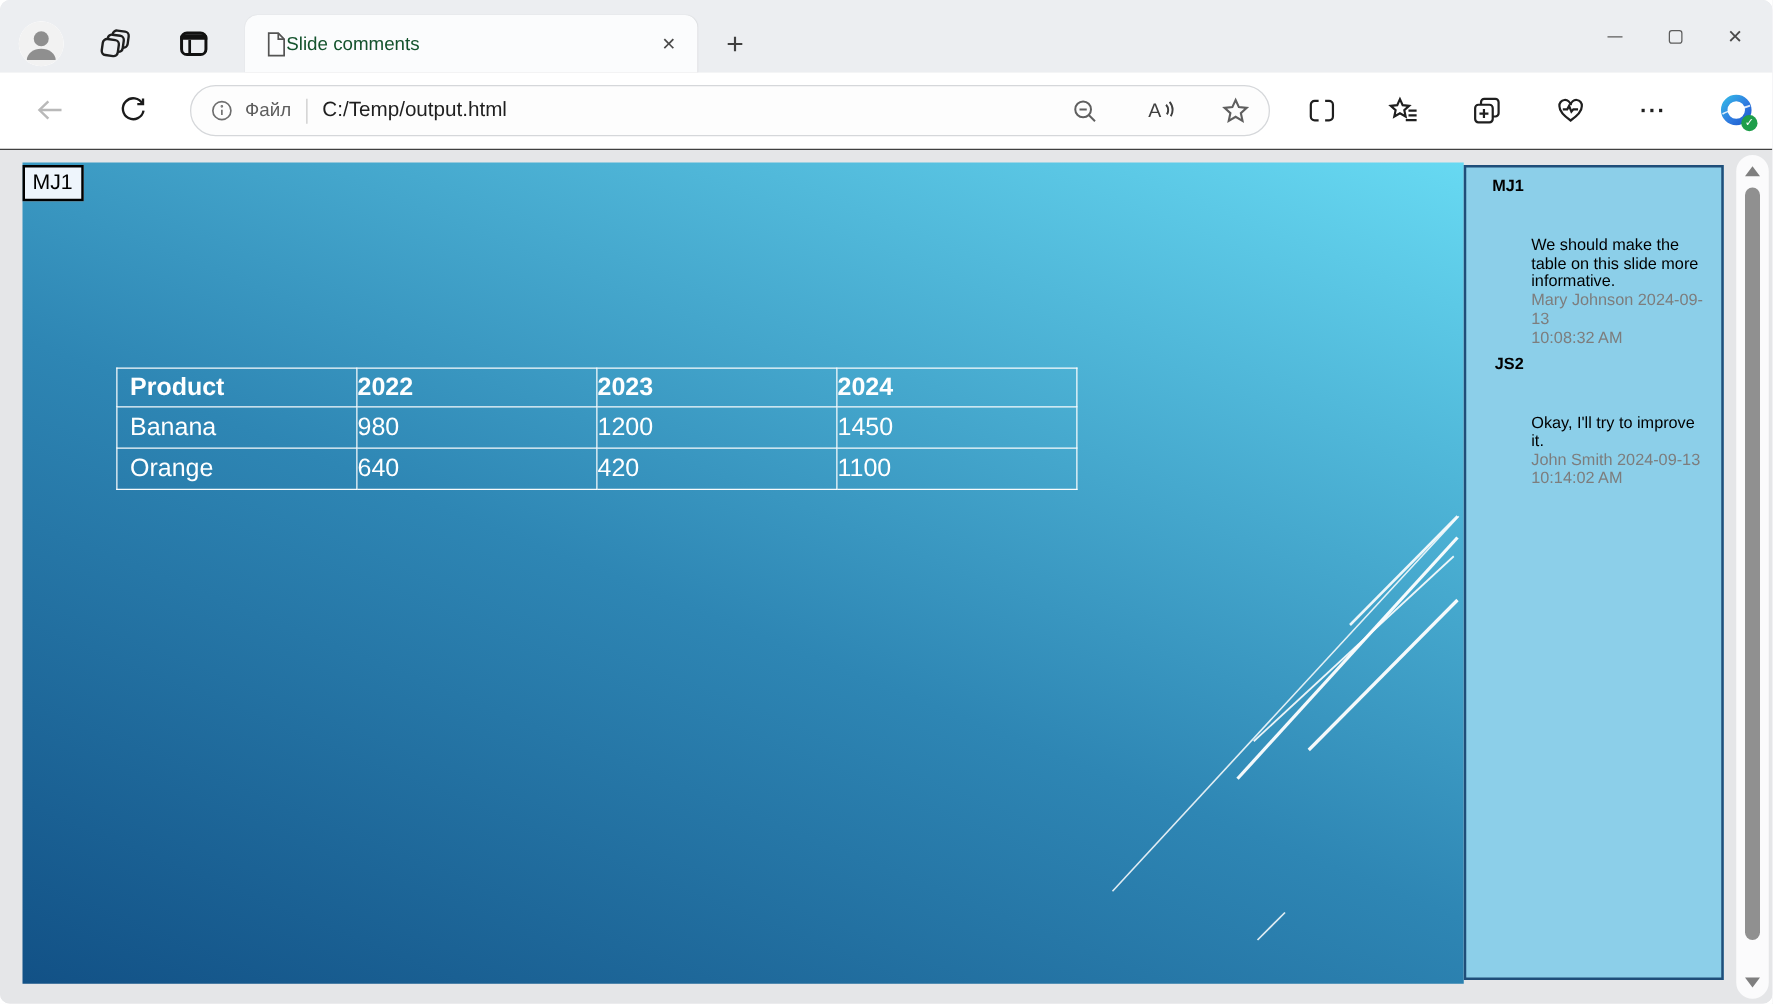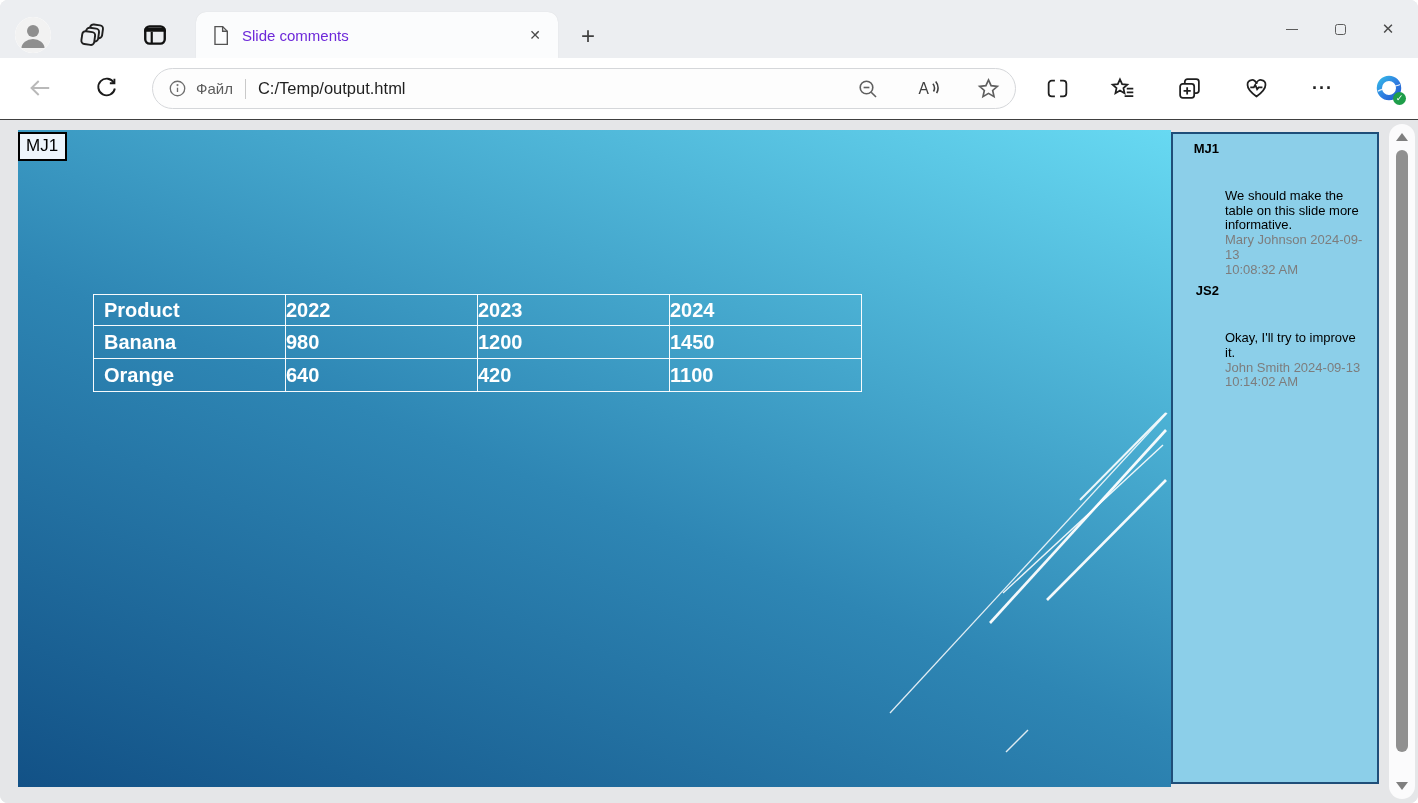--- a/index.html
+++ b/index.html
@@ -11,21 +11,21 @@
   
   .tabstrip { position:absolute; left:0; top:0; width:100%; height:58px; background:#eceef1; }
   .icon-btn { position:absolute; display:flex; align-items:center; justify-content:center;
               border:none; background:transparent; cursor:pointer; }
   .avatar { left:15px; top:17px; width:36px; height:36px; border-radius:50%; background:#fff; overflow:hidden; }
   .ws-btn { left:74px; top:17px; width:36px; height:36px; }
   .ta-btn { left:137px; top:17px; width:36px; height:36px; }
   .tab { position:absolute; left:196px; top:12px; width:362px; height:46px; background:#fbfcfd;
          border-radius:10px 10px 0 0; display:flex; align-items:center; box-shadow:0 0 1px rgba(0,0,0,.12); }
   .tab .doc { margin-left:16px; }
-  .tab .label { margin-left:13px; font-size:15px; color:#6d28d9; flex:1; white-space:nowrap; overflow:hidden; }
+  .tab .label { font-size:15px; color:#14532d; flex:1; white-space:nowrap; overflow:hidden; }
   .tab-close { width:26px; height:26px; margin-right:10px; border-radius:6px; border:none; background:transparent;
                font-size:14px; color:#4a4a4a; cursor:pointer; line-height:26px; }
   .newtab { left:572px; top:20px; width:32px; height:32px; font-size:24px; font-weight:300; color:#3f3f3f; border-radius:6px; }
   .win-controls { position:absolute; right:6px; top:10px; display:flex; }
   .win-btn { width:48px; height:38px; display:flex; align-items:center; justify-content:center;
              border:none; background:transparent; cursor:pointer; color:#4f4f4f; }
   .glyph-min { width:12px; height:0; border-top:1.4px solid #5c5c5c; display:block; }
   .glyph-max { width:11px; height:11px; border:1.4px solid #5c5c5c; border-radius:2.5px; display:block; }
   .glyph-close { font-size:15px; color:#4a4a4a; }
 
@@ -53,21 +53,21 @@
   
   .content { position:absolute; left:0; top:120px; width:1418px; height:683px; background:#e5e6e8; }
   .slide { position:absolute; left:18px; top:10px; width:1153px; height:657px;
            background:linear-gradient(22deg, var(--g-dark) 0%, var(--g-mid) 46%, var(--g-light) 100%); overflow:hidden; }
   .slide-title { position:absolute; left:72px; top:63px; font-size:45px; letter-spacing:1px;
                  color:#ffffff; font-weight:400; white-space:nowrap; }
   .slide-table { position:absolute; left:75px; top:164px; width:769px; border-collapse:collapse; table-layout:fixed;
                  color:#fff; font-size:20px; }
   .slide-table th, .slide-table td { border:1.5px solid rgba(255,255,255,.96); overflow:hidden; white-space:nowrap; }
   .slide-table th { height:31px; font-weight:bold; }
-  .slide-table td { height:33px; font-weight:700; }
+  .slide-table td { height:33px; font-weight:400; }
   .slide-table .name { text-align:left; padding-left:10px; }
   .slide-table .num  { text-align:left; padding-right:5px; }
   .deco-lines { position:absolute; left:820px; top:270px; width:333px; height:387px; }
 
   .marker { position:absolute; left:18px; top:12px; background:#eef5fc; border:2px solid #000;
             padding:1px 7px 2px 6px; font-size:17px; color:#000; text-decoration:none; line-height:22px; }
 
   .comments-panel { position:absolute; left:1171px; top:12px; width:208px; height:652px;
                     background:var(--panel-bg); border:2px solid var(--panel-border);
                     padding:8px 4px 0 12px; overflow:hidden; }

